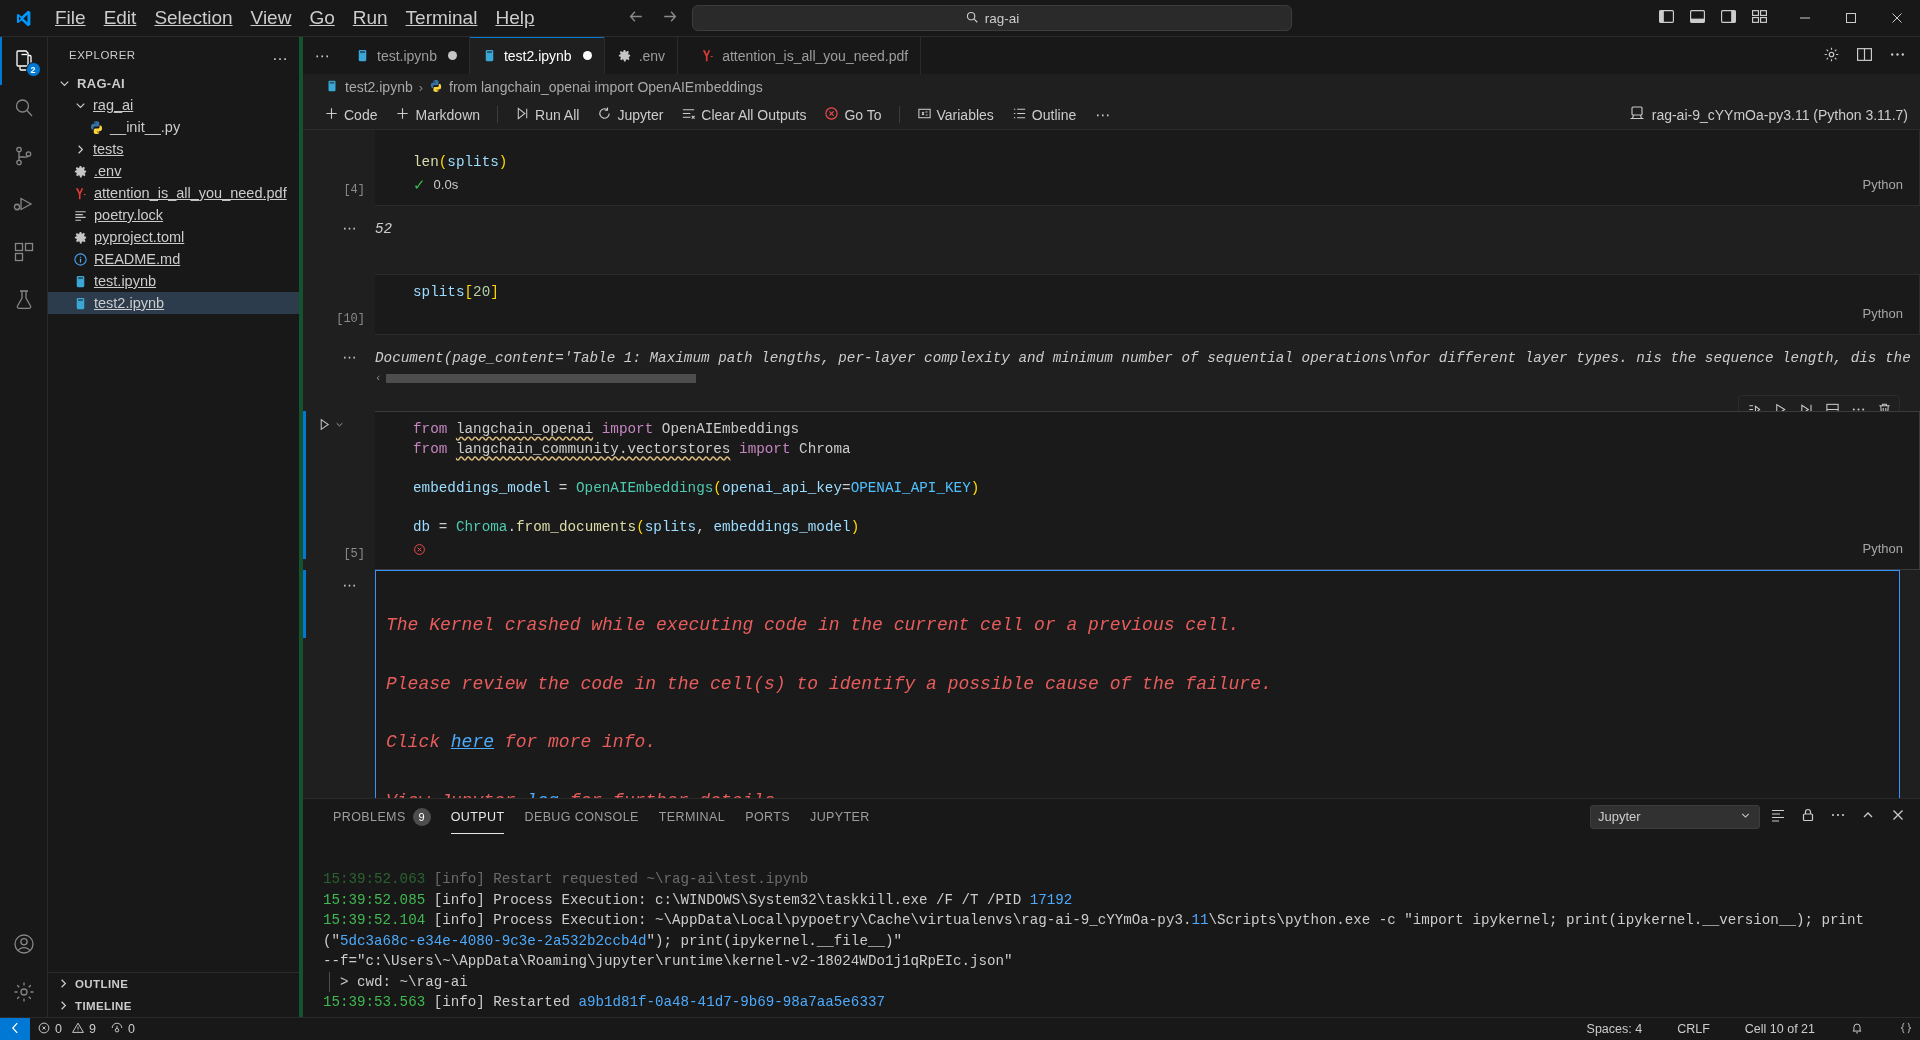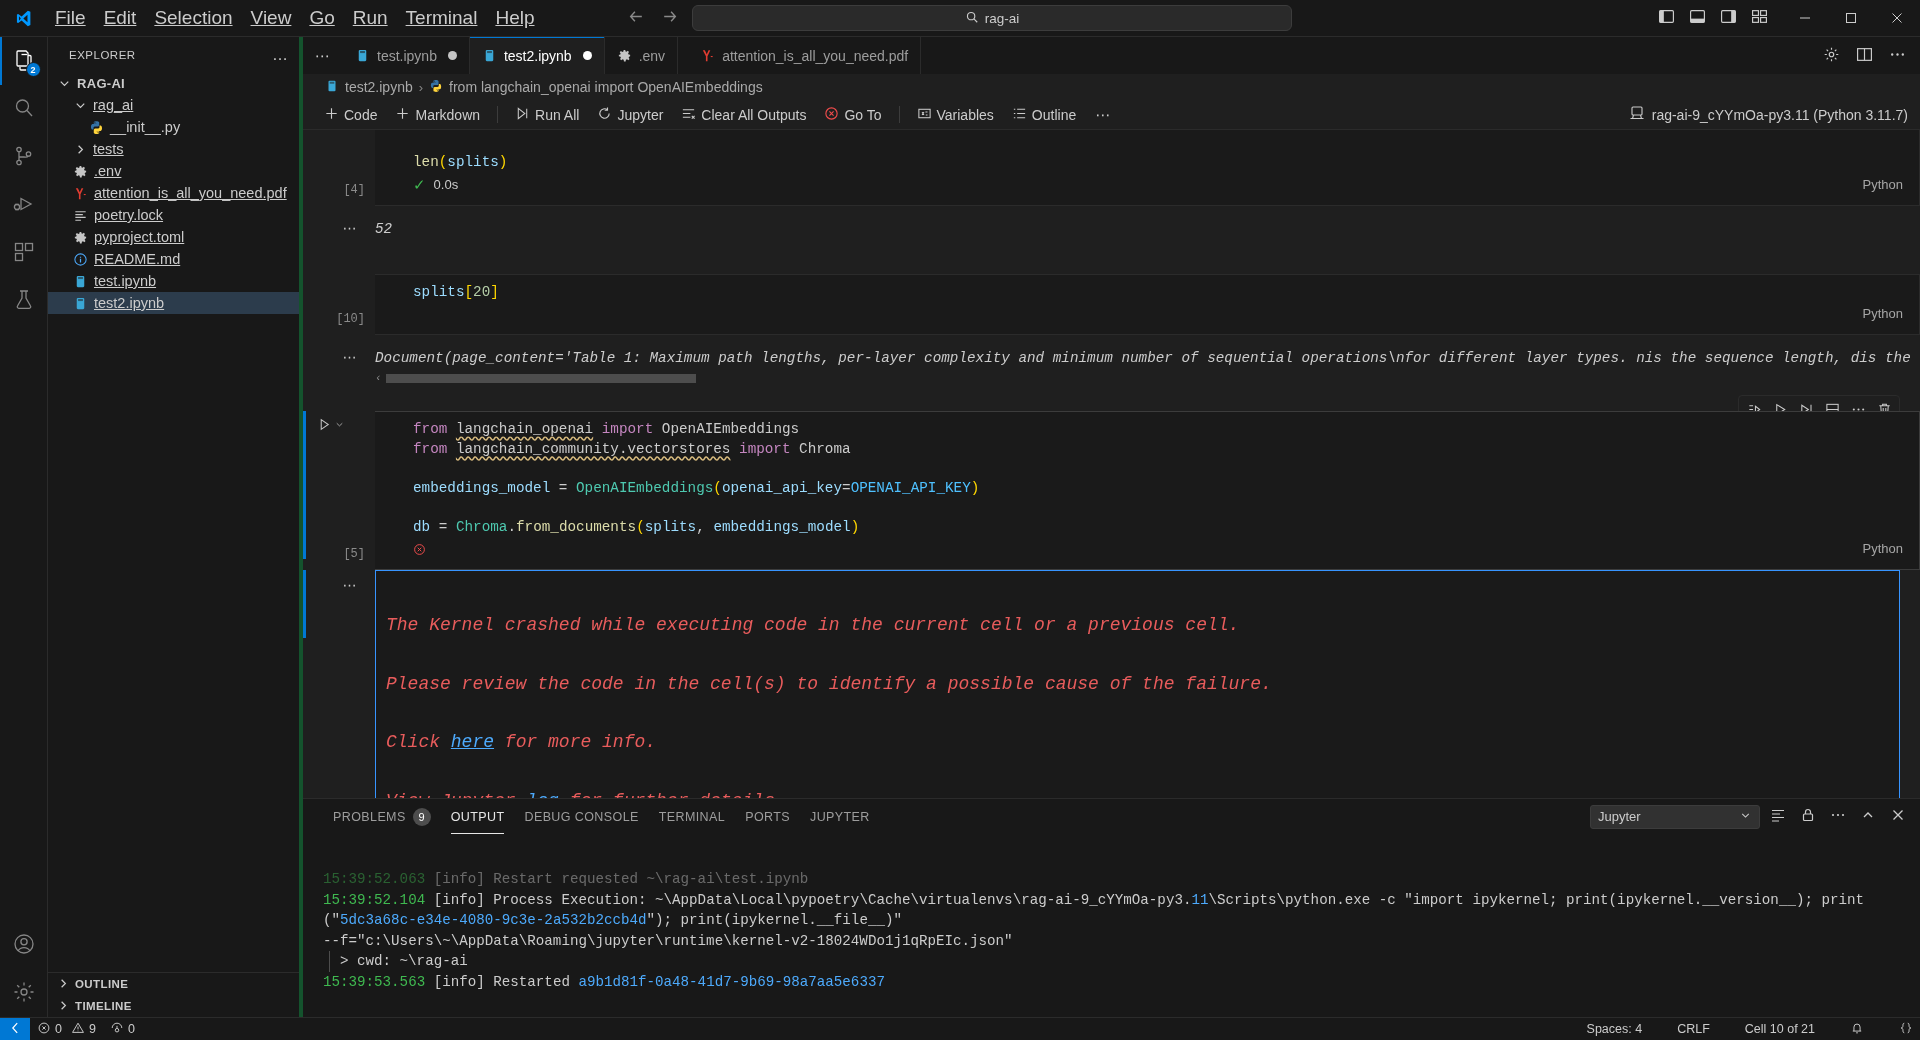--- a/index.html
+++ b/index.html
@@ -833,20 +833,21 @@
                     <path d="M4 10l4-4 4 4"></path>
                   </svg></span>
               <span><svg viewBox="0 0 16 16" fill="none" stroke="currentColor" stroke-width="1.3">
                     <path d="M3.5 3.5l9 9M12.5 3.5l-9 9"></path>
                   </svg></span>
             </div>
           </div>
         </div>
         <div class="panel-log">
           <div class="logline faded"><span class="ts">15:39:52.063</span><span> [info] Restart requested ~\rag-ai\test.ipynb</span></div>
+          <div class="logline"><span class="ts">15:39:52.085</span><span> [info] Process Execution: c:\WINDOWS\System32\taskkill.exe /F /T /PID </span><span class="num">17192</span></div>
           <div class="logline"><span class="ts">15:39:52.104</span><span> [info] Process Execution: ~\AppData\Local\pypoetry\Cache\virtualenvs\rag-ai-9_cYYmOa-py3.</span><span class="num">11</span><span>\Scripts\python.exe -c "import ipykernel; print(ipykernel.__version__); print</span></div>
           <div class="logline"><span>("</span><span class="num">5dc3a68c-e34e-4080-9c3e-2a532b2ccb4d</span><span>"); print(ipykernel.__file__)"</span></div>
           <div class="logline"><span>--f="c:\Users\~\AppData\Roaming\jupyter\runtime\kernel-v2-18024WDo1j1qRpEIc.json"</span></div>
           <div class="logline" style="padding-left:10px;border-left:1px solid #4d4d4d;margin-left:6px"><span>&gt; cwd: ~\rag-ai</span></div>
           <div class="logline"><span class="ts">15:39:53.563</span><span> [info] Restarted </span><span class="num">a9b1d81f-0a48-41d7-9b69-98a7aa5e6337</span></div>
         </div>
       </div>
 
     </div>
   </div>

